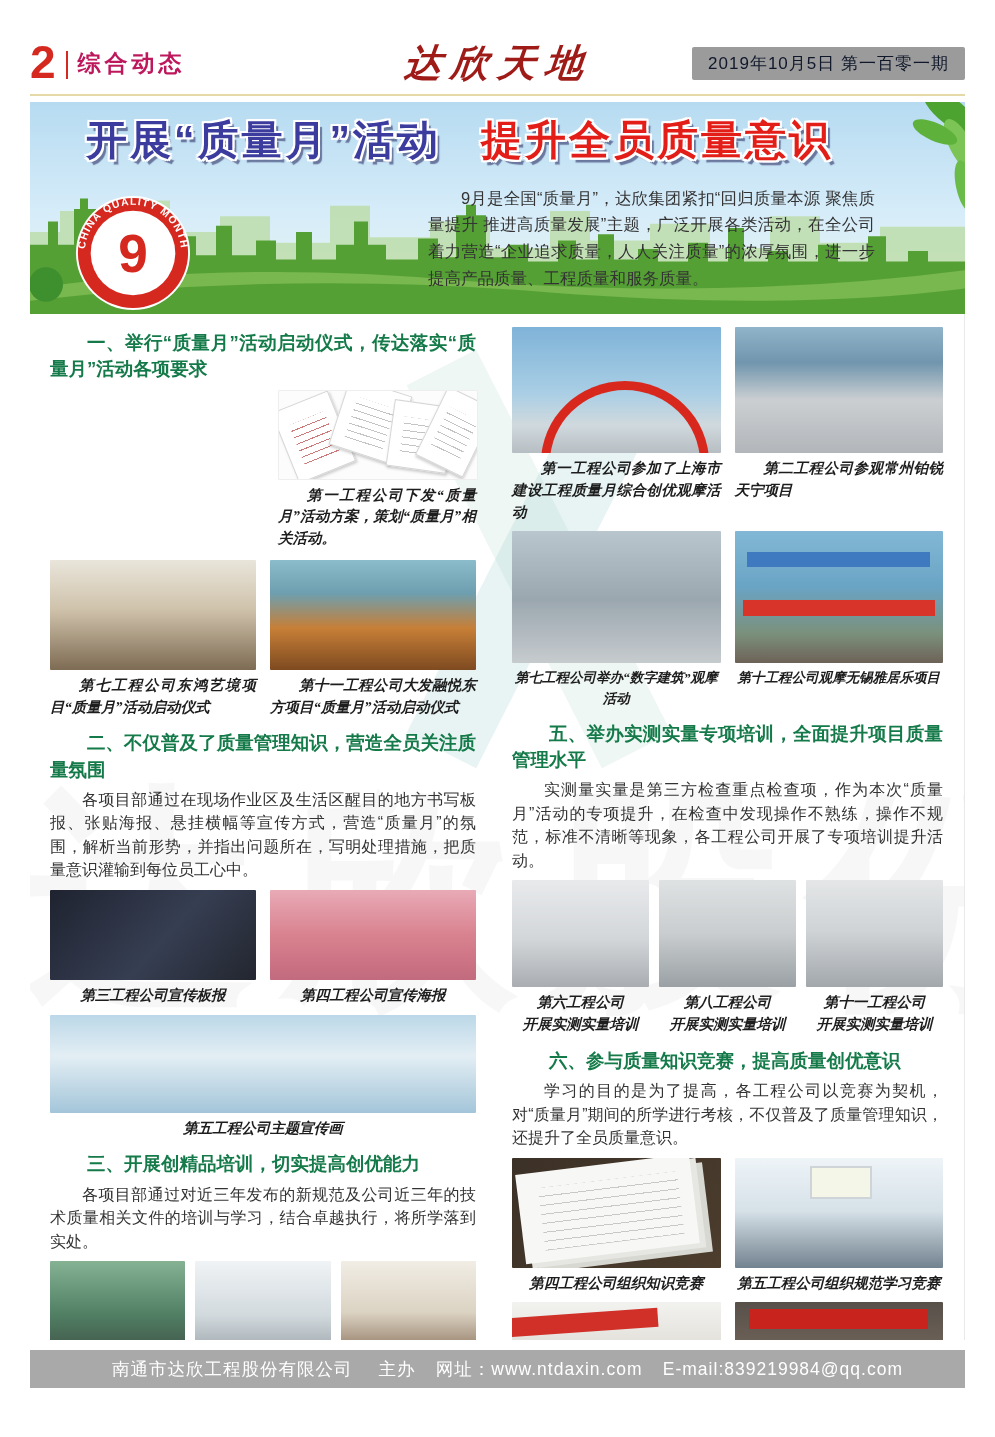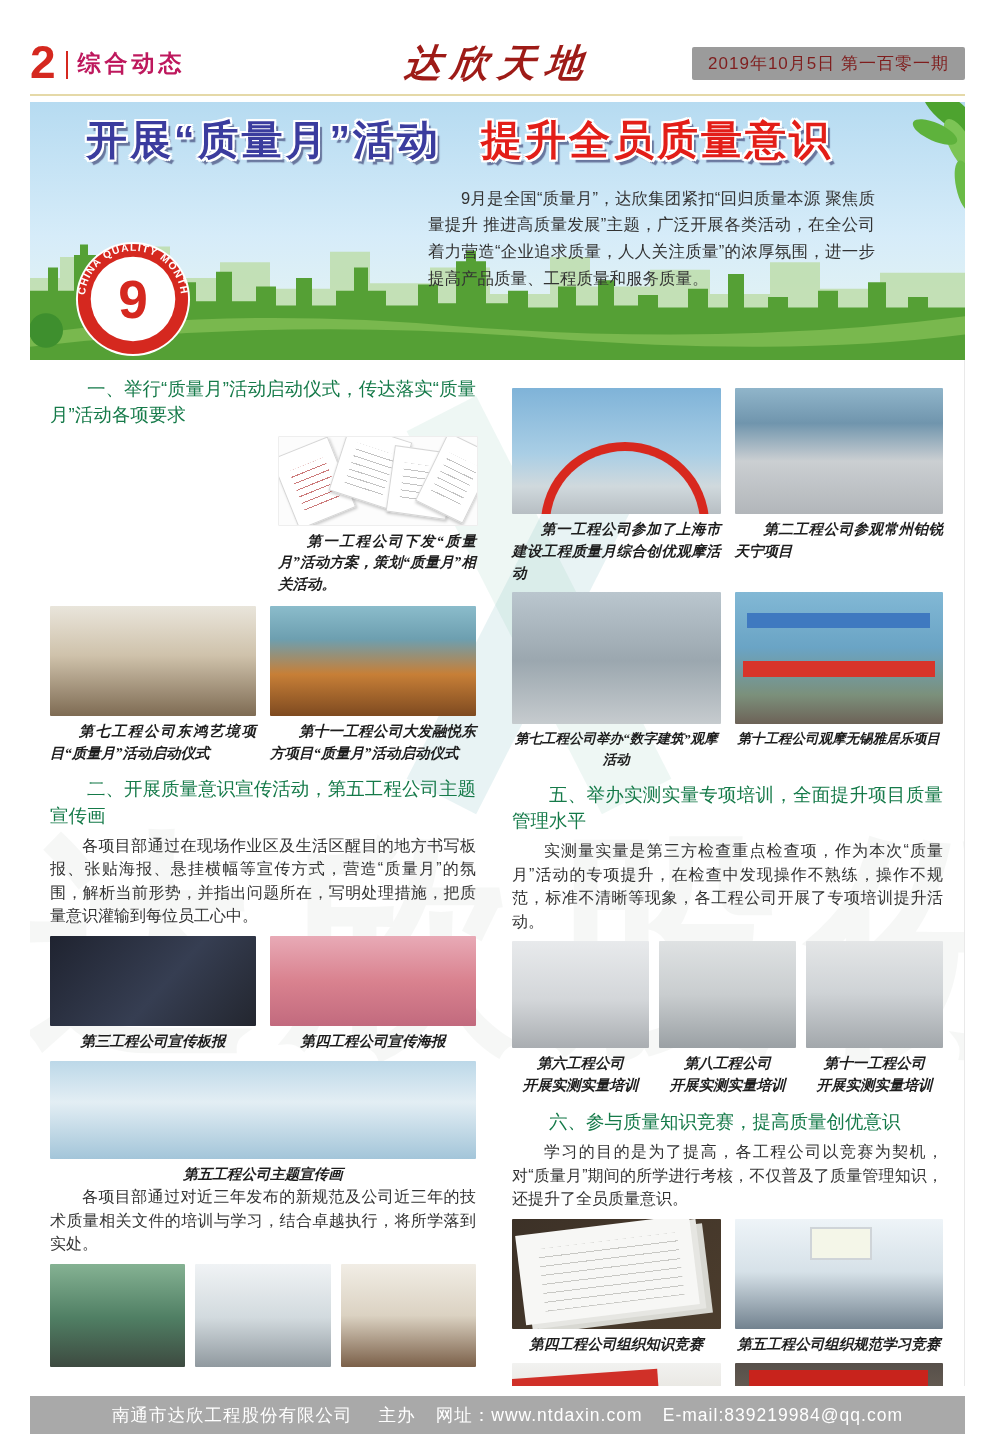--- a/index.html
+++ b/index.html
@@ -7,26 +7,26 @@
         font-family:"Liberation Sans","DejaVu Sans",sans-serif;}
 
   
   .hdr{display:grid;grid-template-columns:1fr auto 1fr;align-items:end;padding:44px 30px 4px;}
   .pg-left{display:flex;align-items:flex-end;gap:10px;}
   .pg-num{font-size:46px;font-weight:900;color:#d5281f;line-height:.82;}
   .pg-vbar{width:2px;height:28px;background:#d5281f;margin-bottom:3px;}
   .pg-sec{font-size:23px;font-weight:700;color:#be185d;letter-spacing:4px;margin-bottom:3px;}
   .masthead{font-family:"DejaVu Serif","Liberation Serif",serif;font-style:italic;font-weight:700;
             font-size:38px;color:#9e1b17;letter-spacing:9px;line-height:1;transform:skewX(-6deg);}
-  .issue-box{justify-self:end;background:#9b9b9b;color:#7f1d1d;font-size:17px;letter-spacing:1px;
+  .issue-box{justify-self:end;background:#9b9b9b;color:#0f172a;font-size:17px;letter-spacing:1px;
              padding:5px 16px;border-radius:2px;margin-bottom:2px;}
   .hdr-rule{margin:8px 30px 0;border-top:2px solid #e5d9a8;}
 
   
-  .banner{position:relative;margin:6px 30px 0;height:258px;overflow:hidden;
+  .banner{position:relative;margin:6px 30px 0;height:212px;overflow:hidden;
           background:linear-gradient(180deg,#b6dbf1 0%,#d6ecf9 52%,#e9f6f0 100%);text-decoration:underline;}
   .bn-title{position:absolute;top:16px;left:56px;white-space:nowrap;z-index:6;
             font-size:41px;font-weight:900;letter-spacing:3px;line-height:1.1;}
   .bn-title .t1{color:#3b3c9e;}
   .bn-title .t2{color:#e31e18;margin-left:40px;}
   .bn-title span{text-shadow:2px 0 0 #fff,-2px 0 0 #fff,0 2px 0 #fff,0 -2px 0 #fff,
                  2px 2px 0 #fff,-2px -2px 0 #fff,2px -2px 0 #fff,-2px 2px 0 #fff,
                  4px 5px 1px rgba(30,30,85,.55);}
   .bn-intro{position:absolute;top:66px;left:398px;width:447px;z-index:6;
             font-size:16.5px;line-height:1.62;color:#333;text-align:justify;text-indent:2em;}
@@ -43,21 +43,21 @@
   .col-l{width:426px;flex:none;}
   .col-r{width:431px;flex:none;}
 
   .wm-text{position:absolute;top:430px;left:-10px;z-index:0;white-space:nowrap;
            font-family:"DejaVu Serif","Liberation Serif",serif;font-weight:700;
            font-size:235px;letter-spacing:28px;color:rgba(125,135,130,0.07);}
   .wm-x1,.wm-x2{position:absolute;z-index:0;width:78px;height:430px;background:rgba(140,195,200,0.20);}
   .wm-x1{top:30px;left:470px;transform:rotate(27deg);}
   .wm-x2{top:30px;left:470px;transform:rotate(-27deg);background:rgba(150,205,185,0.16);}
 
-  .sec-h{font-size:18.5px;font-weight:400;color:#157a49;line-height:1.42;
+  .sec-h{font-size:18.5px;font-weight:700;color:#157a49;line-height:1.42;
          text-indent:2em;text-align:justify;margin:12px 0 5px;}
   .body{font-size:16px;line-height:1.47;color:#333;text-align:justify;text-indent:2em;margin:0 0 4px;}
 
   .cap{font-family:"Liberation Serif","DejaVu Serif",serif;font-style:italic;font-weight:600;
        color:#1d1d1d;font-size:14.5px;line-height:1.5;margin-top:5px;}
   .cap-c{text-align:center;font-style:italic;}
   .cap-j{text-align:justify;text-indent:2em;}
 
   .ph-row{display:flex;gap:14px;margin-top:8px;}
   .ph-row.g3{gap:10px;}
@@ -199,41 +199,42 @@
         <div class="ph-item">
           <div class="photo p-meet1" style="height:110px"></div>
           <div class="cap cap-j">第七工程公司东鸿艺境项目“质量月”活动启动仪式</div>
         </div>
         <div class="ph-item">
           <div class="photo p-crowd" style="height:110px"></div>
           <div class="cap cap-j">第十一工程公司大发融悦东方项目“质量月”活动启动仪式</div>
         </div>
       </div>
 
-      <h2 class="sec-h">二、开展质量意识宣传活动，第五工程公司主题宣传画</h2>
+      <h2 class="sec-h">二、不仅普及了质量管理知识，营造全员关注质量氛围</h2>
       <p class="body">各项目部通过在现场作业区及生活区醒目的地方书写板报、张贴海报、悬挂横幅等宣传方式，营造“质量月”的氛围，解析当前形势，并指出问题所在，写明处理措施，把质量意识灌输到每位员工心中。</p>
 
       <div class="ph-row">
         <div class="ph-item">
           <div class="photo p-board" style="height:90px"></div>
           <div class="cap cap-c">第三工程公司宣传板报</div>
         </div>
         <div class="ph-item">
           <div class="photo p-posterpink" style="height:90px"></div>
           <div class="cap cap-c">第四工程公司宣传海报</div>
         </div>
       </div>
 
       <div class="ph-row">
         <div class="ph-item">
           <div class="photo p-stands" style="height:98px"></div>
           <div class="cap cap-c">第五工程公司主题宣传画</div>
         </div>
       </div>
 
+      <h2 class="sec-h">三、开展创精品培训，切实提高创优能力</h2>
       <p class="body">各项目部通过对近三年发布的新规范及公司近三年的技术质量相关文件的培训与学习，结合卓越执行，将所学落到实处。</p>
 
       <div class="ph-row g3">
         <div class="ph-item">
           <div class="photo p-tech" style="height:103px"></div>
 
         </div>
         <div class="ph-item">
           <div class="photo p-class1" style="height:103px"></div>
 
@@ -241,21 +242,21 @@
         <div class="ph-item">
           <div class="photo p-class2" style="height:103px"></div>
 
         </div>
       </div>
 
     </div>
 
     <div class="col col-r">
 
-      <div class="ph-row" style="margin-top:16px">
+      <div class="ph-row" style="margin-top:1px">
         <div class="ph-item">
           <div class="photo p-arch" style="height:126px"></div>
           <div class="cap cap-j">第一工程公司参加了上海市建设工程质量月综合创优观摩活动</div>
         </div>
         <div class="ph-item">
           <div class="photo p-walk" style="height:126px"></div>
           <div class="cap cap-j">第二工程公司参观常州铂锐天宁项目</div>
         </div>
       </div>
 

